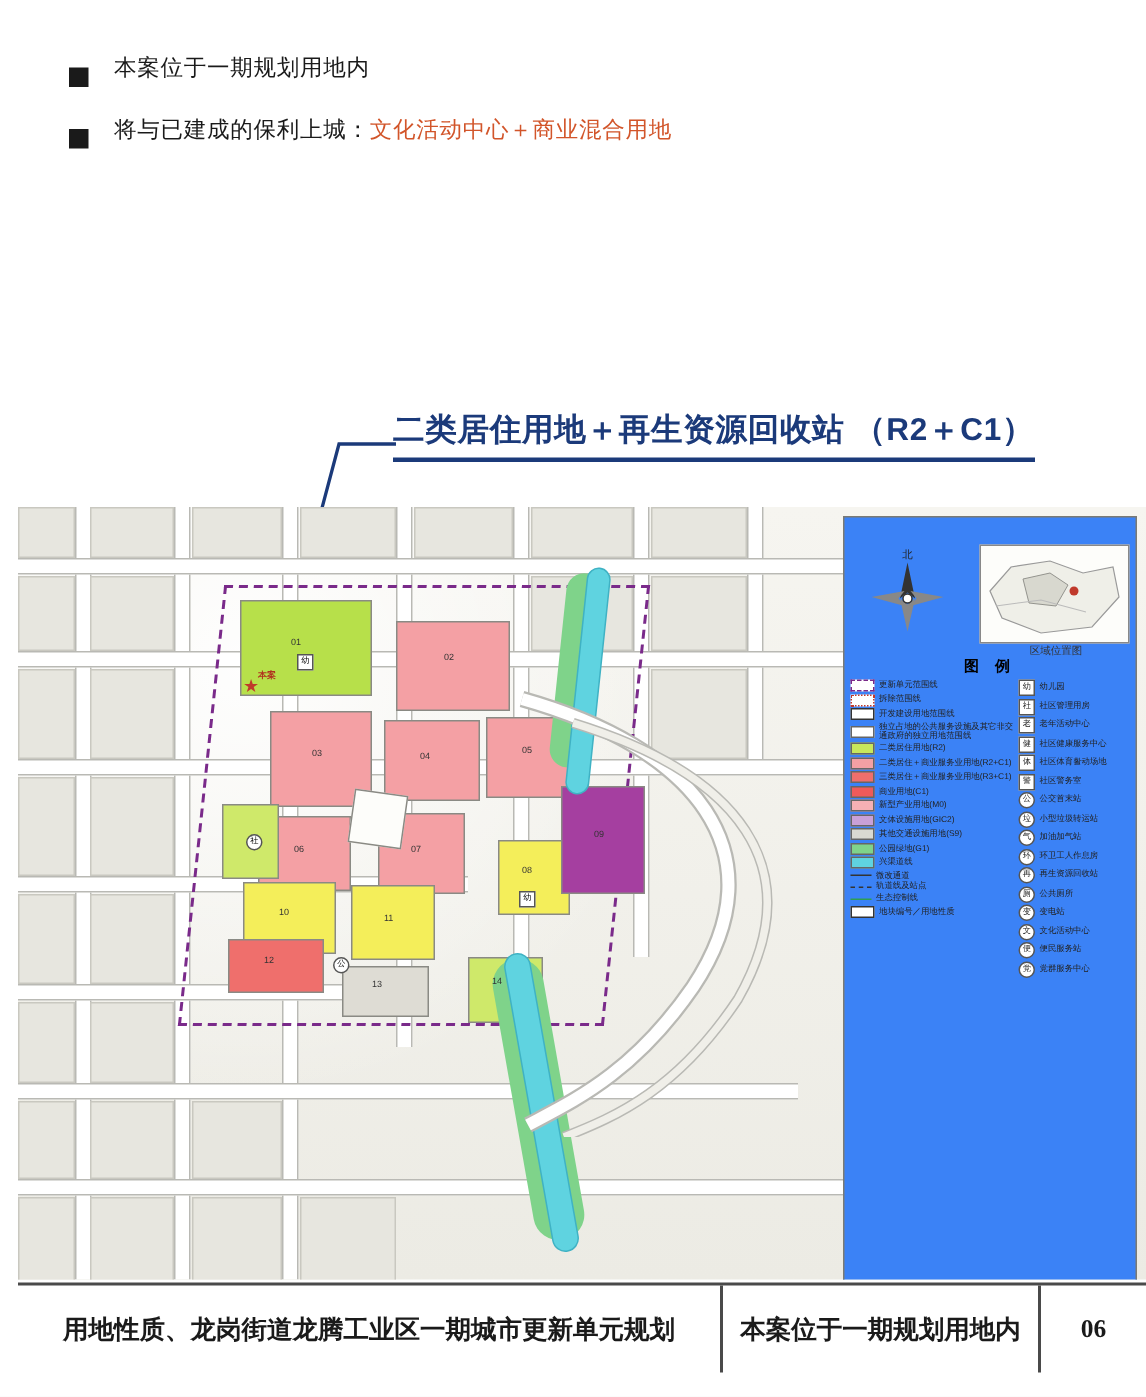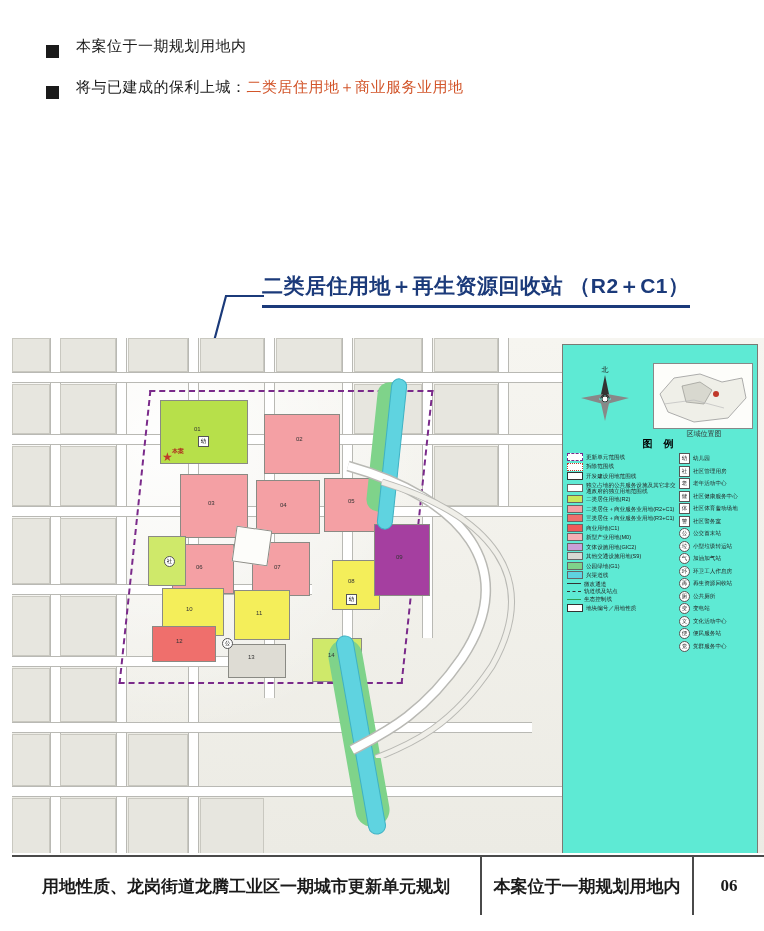--- a/index.html
+++ b/index.html
@@ -149,21 +149,21 @@
     font-size: 12px;
   }
 
   
   .legend {
     position: absolute;
     right: 6px;
     top: 6px;
     width: 196px;
     height: 574px;
-    background: #5eead4;
+    background: #3b82f6;
     border: 1px solid #7a7a74;
     box-sizing: border-box;
     padding-left: 28px;
   }
   .compass {
     position: absolute;
     left: 6px;
     top: 18px;
     width: 78px;
     height: 62px;
@@ -303,21 +303,21 @@
     <div class="bullet-row">
       <span class="bullet-marker"></span>
       <div class="bullet-text">
         <span>本案位于一期规划用地内</span>
       </div>
     </div>
 
     <div class="bullet-row">
       <span class="bullet-marker"></span>
       <div class="bullet-text">
-        <span>将与已建成的保利上城：</span><span class="accent2">二类居住用地＋商业服务业用地</span>
+        <span>将与已建成的保利上城：</span><span class="accent2">文化活动中心＋商业混合用地</span>
       </div>
     </div>
 
   </div>
 
   <div class="callout">二类居住用地＋再生资源回收站 （R2＋C1）</div>
   <svg class="callout-line" viewBox="0 0 80 140">
     <polyline points="78,4 40,4 6,132" fill="none" stroke="#1b3a7a" stroke-width="2.2"></polyline>
   </svg>
 

